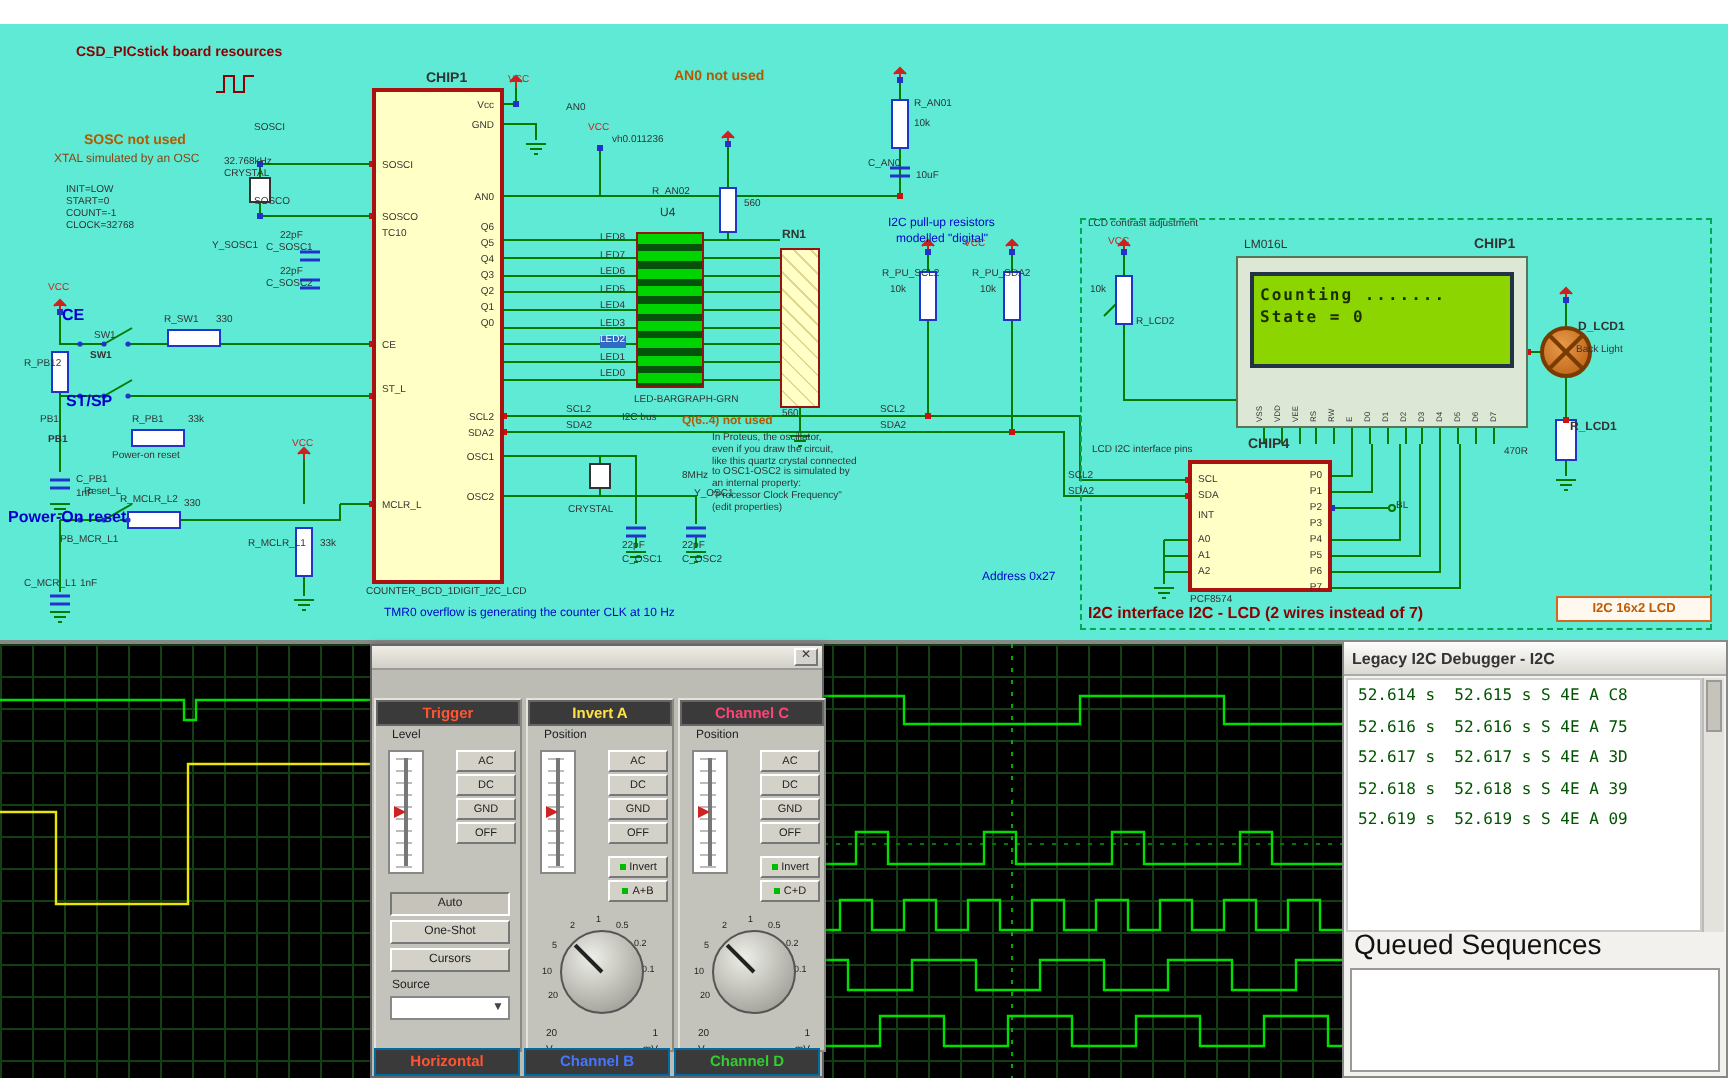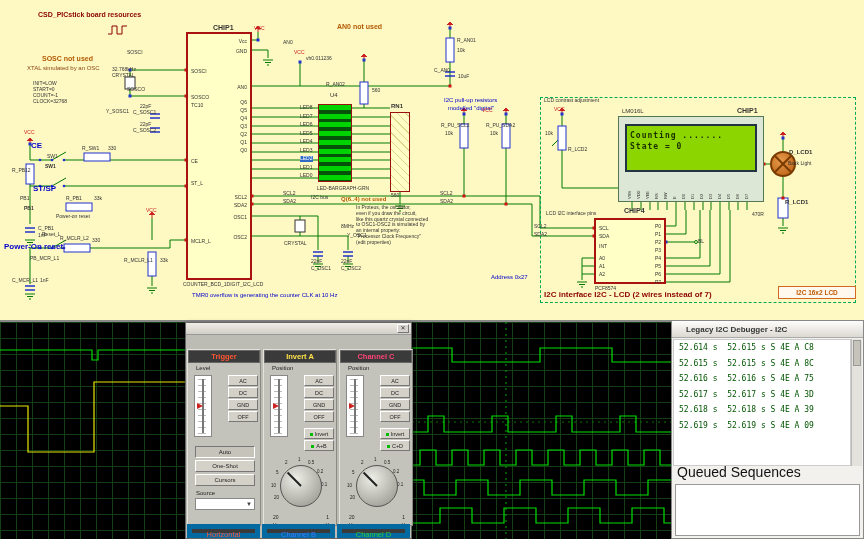--- a/index.html
+++ b/index.html
@@ -1,20 +1,20 @@
 <!DOCTYPE html>
 <html><head>
 <meta charset="utf-8">
 <style>
   *{box-sizing:border-box;margin:0;padding:0}
   body{margin:0;background:#777;font-family:"Liberation Sans",sans-serif}
   #root{position:relative;width:864px;height:539px;overflow:hidden;background:#fff}
 
   
-  #schematic{position:absolute;left:0;top:0;width:864px;height:320px;background:#fef9c3;overflow:hidden}
+  #schematic{position:absolute;left:0;top:12px;width:864px;height:320px;background:#5eead4;overflow:hidden}
   #wire-layer{position:absolute;left:0;top:0;width:864px;height:320px}
   .comp{position:absolute}
   #chip1{left:186px;top:32px;width:66px;height:248px;background:#ffffc6;border:2px solid #aa1111}
   #bargraph{left:318px;top:104px;width:34px;height:78px;border:1px solid #991111;
     background:repeating-linear-gradient(180deg,#00d400 0 5px,#06520b 5px 8.7px)}
   #rn1{left:390px;top:112px;width:20px;height:80px;background:#ffffc6;border:1px solid #991111;
     background-image:repeating-linear-gradient(45deg,transparent 0 5px,#e0d890 5px 6px)}
   #lcd{left:618px;top:116px;width:146px;height:86px;background:#dde7d5;border:1px solid #557755}
   #lcd-screen{position:absolute;left:6px;top:7px;width:132px;height:48px;background:#8cd500;border:2px solid #223344;
     font-family:"DejaVu Sans Mono",monospace;font-size:8px;color:#1a2e00;font-weight:bold;padding:4px 3px;letter-spacing:1px}
@@ -74,26 +74,26 @@
   .knobwrap{position:absolute;top:108px;left:9px;width:56px;height:56px}
   .kticks{position:absolute;inset:0}
   .ktick{position:absolute;font-size:4.5px;color:#222}
   .knob{position:absolute;left:7px;top:7px;width:42px;height:42px;border-radius:50%;border:1px solid #555;
     background:radial-gradient(circle at 38% 32%,#eeeee8,#8f8f87)}
   .ptr{position:absolute;left:50%;top:50%;width:2px;height:19px;margin-left:-1px;background:#222;
     transform-origin:center top;transform:rotate(135deg)}
   .krow{position:absolute;top:164px;left:9px;width:56px;display:flex;justify-content:space-between;font-size:5px;color:#222}
   .units{top:172px}
   #panel-bottom{position:absolute;bottom:0;left:1px;right:1px;height:14px;display:flex;gap:2px}
-  .bhdr{flex:1;background:#3a3a3a;border:5px solid #0369a1;font-size:7.5px;font-weight:normal;text-align:center;line-height:12px}
+  .bhdr{flex:1;background:#3a3a3a;border:1px solid #0369a1;font-size:7.5px;font-weight:bold;text-align:center;line-height:12px}
 
   
   #i2c{position:absolute;left:671px;top:320px;width:193px;height:219px;background:#f2f1ee;border:1px solid #888}
   .i2c-title{height:17px;background:linear-gradient(#fdfdfc,#dcd9d2);font-size:8px;font-weight:bold;color:#333;
-    line-height:17px;padding-left:14px;border-bottom:1px solid #aaa}
+    line-height:17px;padding-left:4px;border-bottom:1px solid #aaa}
   .i2c-rows{position:absolute;top:18px;left:1px;right:12px;bottom:72px;background:#fff;border:1px solid #ccc;
     overflow:hidden;font-family:"DejaVu Sans Mono",monospace}
   .dbg-row{font-size:8px;color:#005500;line-height:15.5px;padding-left:5px;white-space:pre}
   .i2c-scroll{position:absolute;top:18px;right:1px;width:11px;bottom:72px;background:#e4e2dc;border-left:1px solid #bbb}
   .thumb{margin:1px;height:26px;background:#c6c3bb;border:1px solid #999}
   .i2c-queued-label{position:absolute;left:5px;bottom:58px;font-size:14px;color:#111}
   .i2c-queued-box{position:absolute;left:3px;right:3px;bottom:2px;height:52px;background:#fff;border:1px solid #999}
 </style>
 </head>
 <body>
@@ -602,21 +602,20 @@
         <div class="bhdr" style="color: rgb(255, 85, 51);">Horizontal</div>
         <div class="bhdr" style="color: rgb(68, 119, 255); text-align: center;">Channel B</div>
         <div class="bhdr" style="color: rgb(51, 204, 51);">Channel D</div>
       </div>
   </div>
 
   <div id="i2c">
     <div class="i2c-title">Legacy I2C Debugger - I2C</div>
     <div class="i2c-rows">
         <div class="dbg-row">52.614 s  52.615 s S 4E A C8</div>
-        <div class="dbg-row">52.615 s  52.615 s S 4E A 8C</div>
         <div class="dbg-row">52.616 s  52.616 s S 4E A 75</div>
         <div class="dbg-row">52.617 s  52.617 s S 4E A 3D</div>
         <div class="dbg-row">52.618 s  52.618 s S 4E A 39</div>
         <div class="dbg-row">52.619 s  52.619 s S 4E A 09</div>
       </div>
     <div class="i2c-scroll">
         <div class="thumb"></div>
       </div>
     <div class="i2c-queued-label">Queued Sequences</div>
     <div class="i2c-queued-box"></div>

